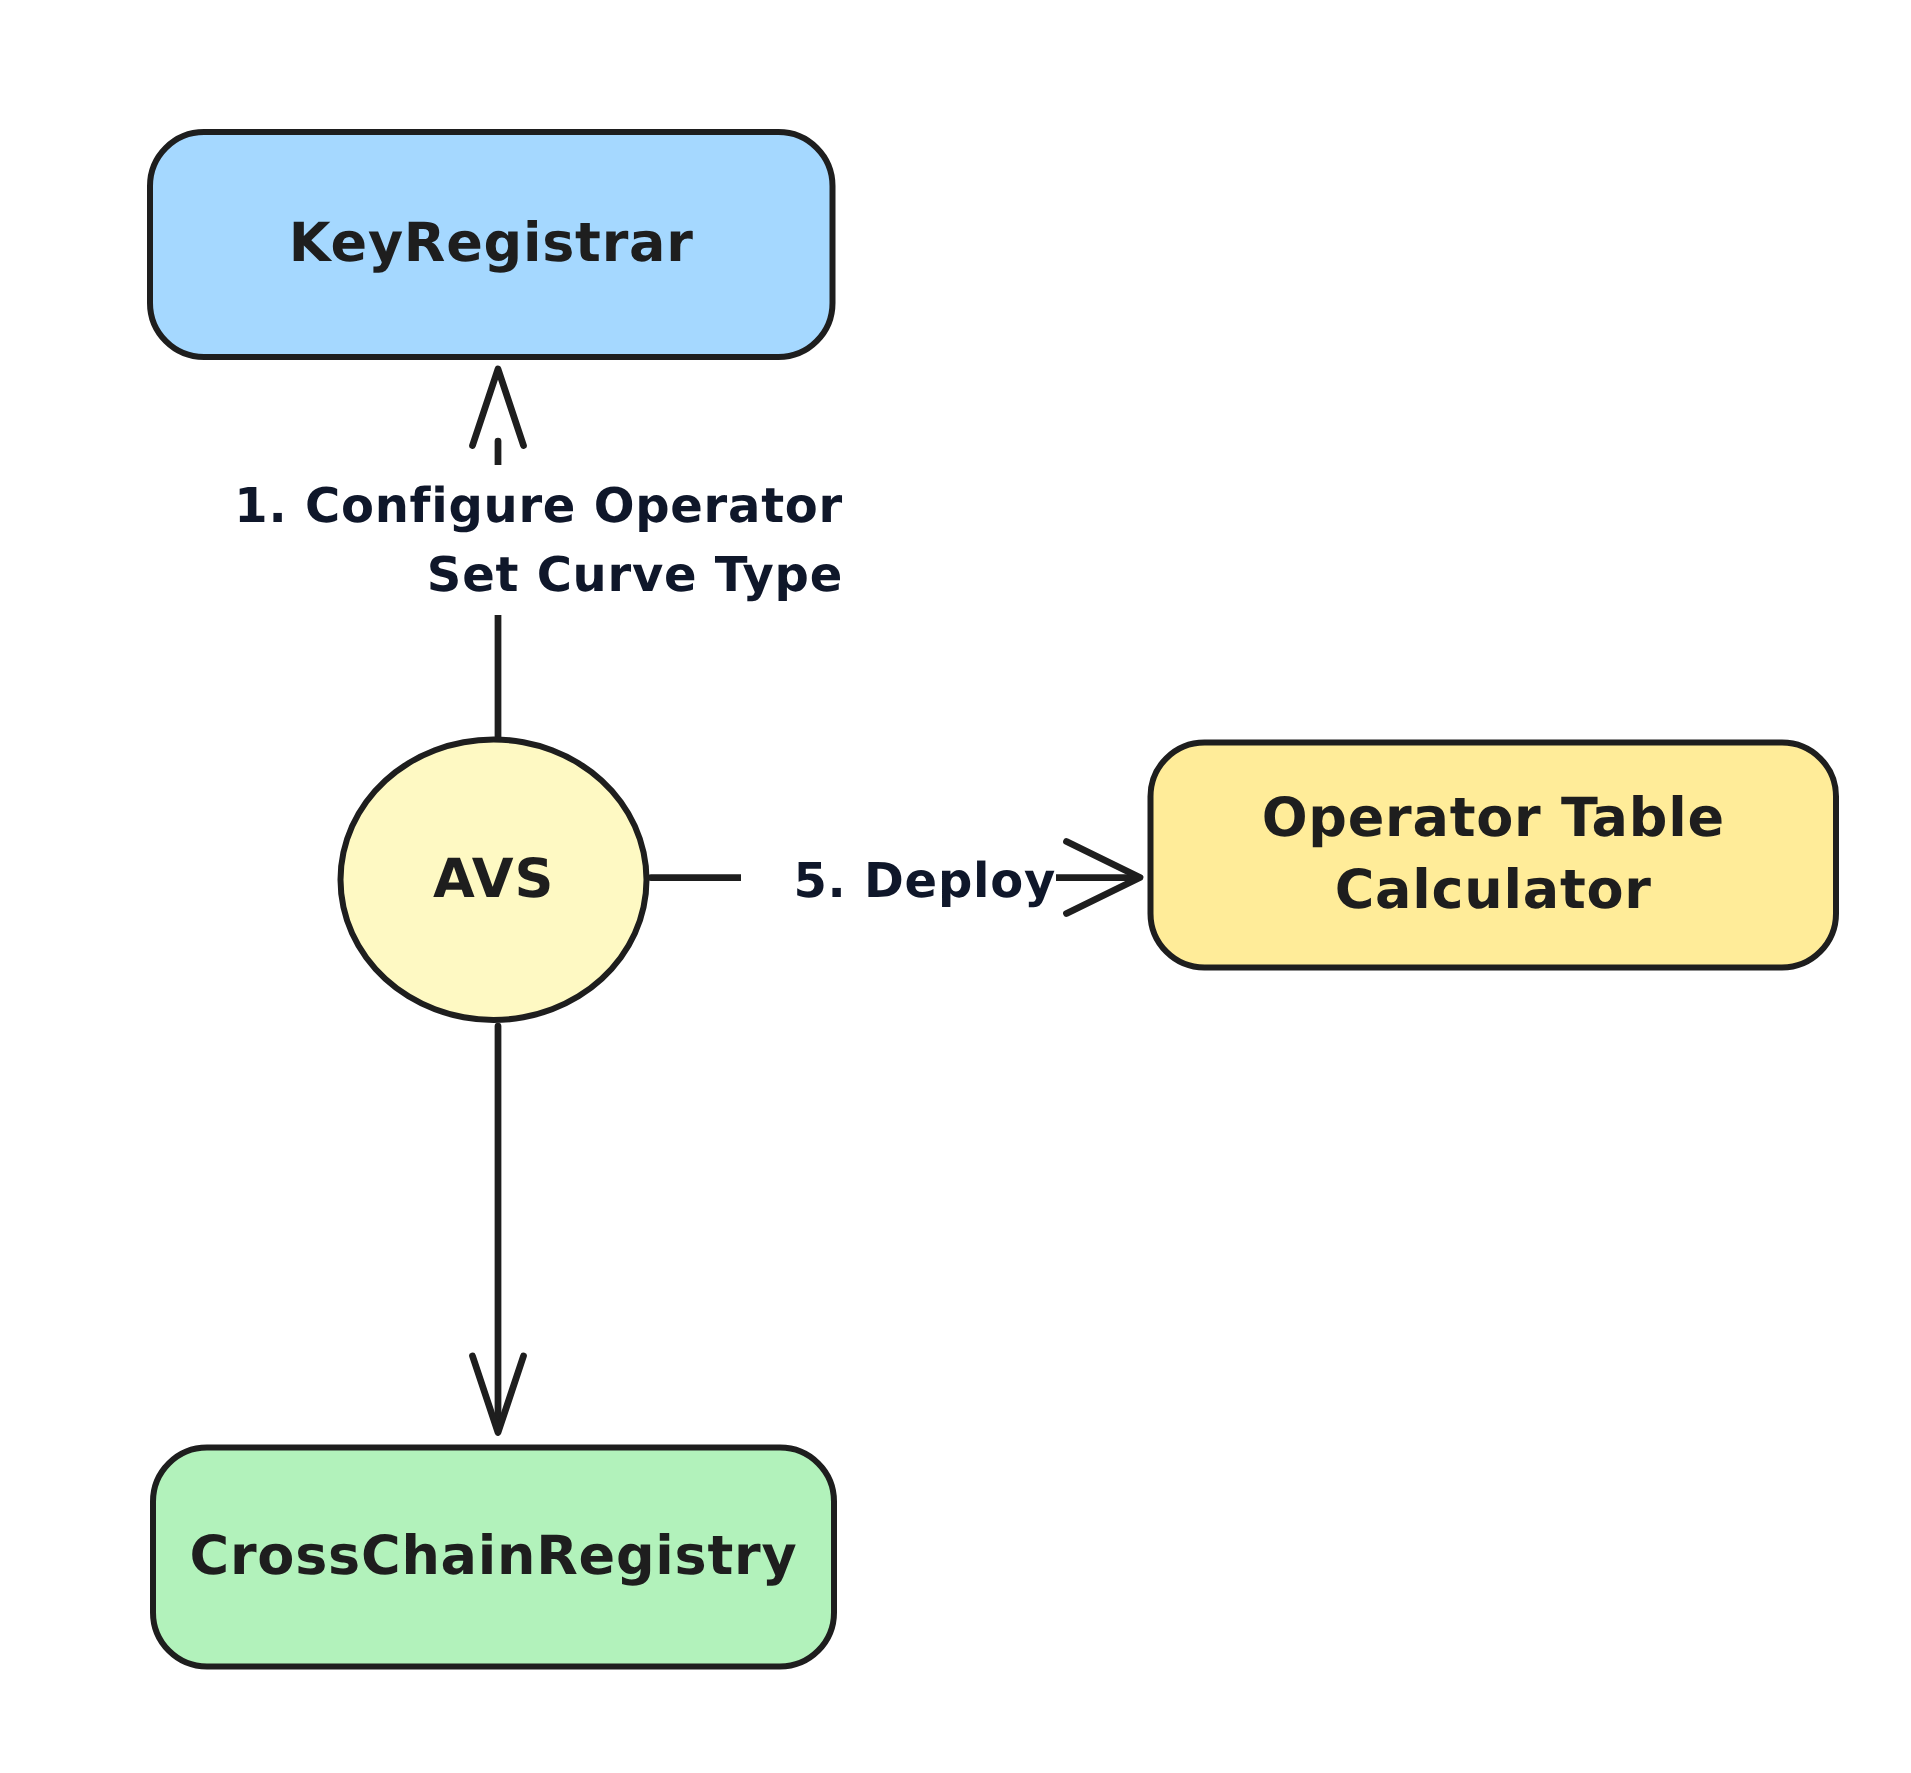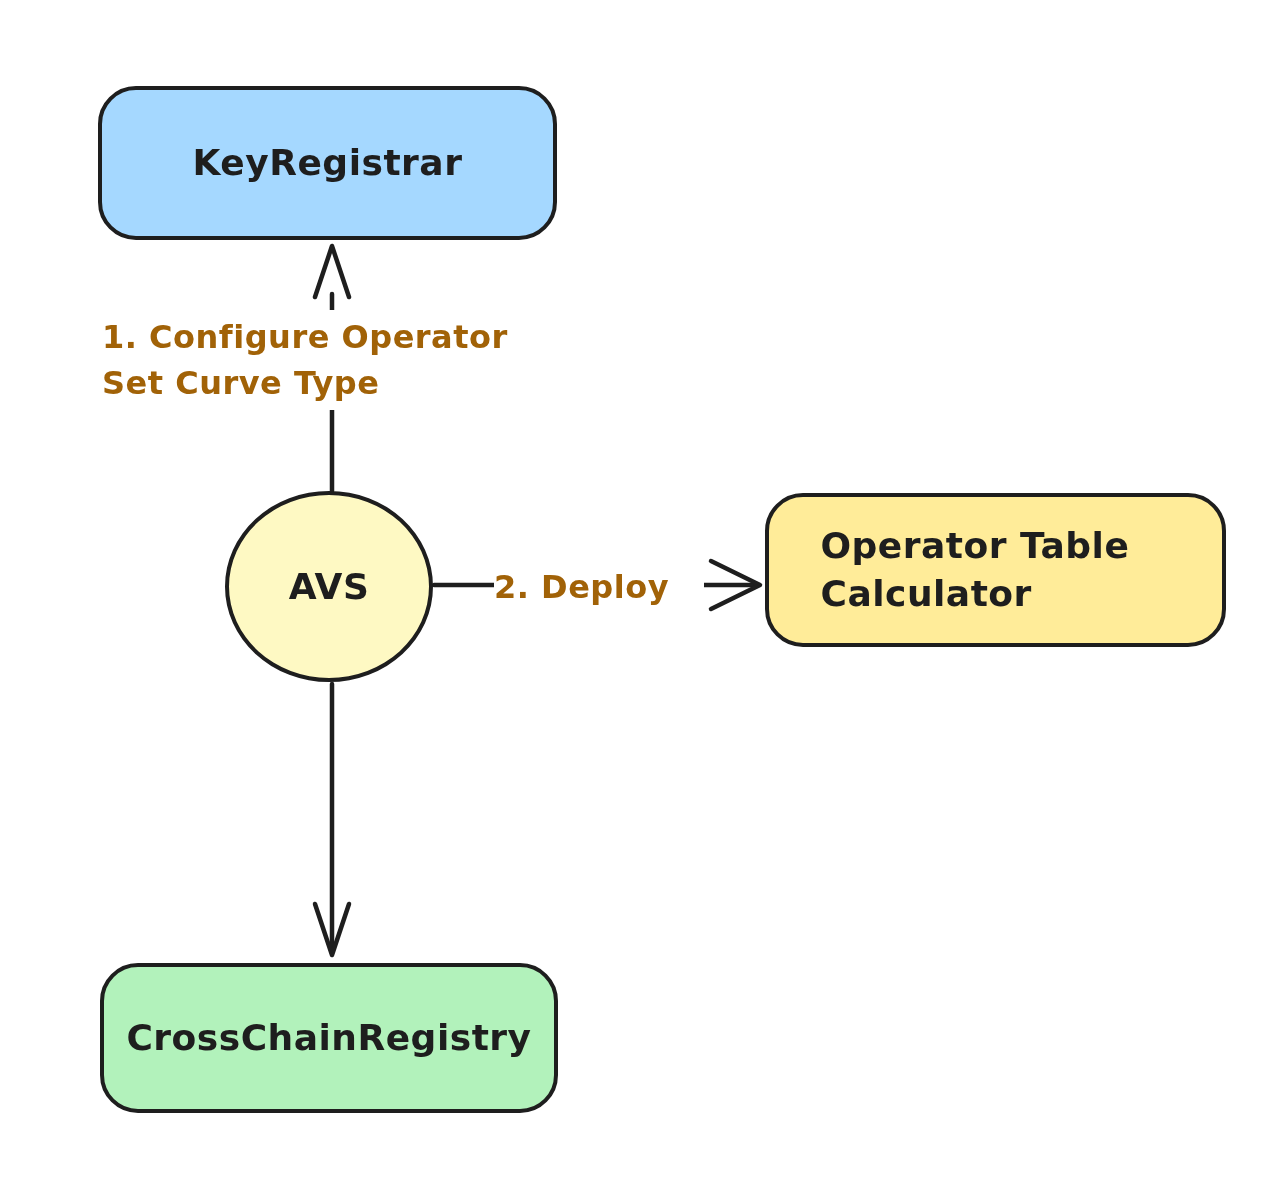--- a/index.html
+++ b/index.html
@@ -31,46 +31,47 @@
     stroke-linecap: round;
     stroke-linejoin: round;
   }
   .node {
     position: absolute;
     box-sizing: border-box;
     border: 4.5px solid #1e1e1e;
     display: flex;
     align-items: center;
     justify-content: center;
+    text-align: center;
   }
   .node.rect {
     border-radius: 38px;
   }
   .node.ellipse {
     border-radius: 50%;
   }
   .node-label {
     font-size: 36px;
     font-weight: 700;
     letter-spacing: 0.5px;
     line-height: 48px;
     color: #1e1e1e;
   }
   #node-operator-table-calculator .node-label {
     max-width: 350px;
   }
   .edge-label {
     position: absolute;
     background: #ffffff;
-    text-align: left;
+    text-align: right;
     font-size: 32px;
     font-weight: 700;
     letter-spacing: 0.5px;
     line-height: 46px;
-    color: #a16207;
+    color: #0f172a;
     padding: 4px 0;
   }
   #edge-label-configure {
     left: 102px;
     top: 310px;
     width: 460px;
   }
   #edge-label-deploy {
     left: 494px;
     top: 560px;
@@ -140,16 +141,16 @@
   <div class="node rect" id="node-operator-table-calculator" style="background: rgb(255, 236, 153);">
     <span class="node-label">Operator Table Calculator</span>
   </div>
 
   <div class="node rect" id="node-cross-chain-registry" style="background: rgb(178, 242, 187);">
     <span class="node-label">CrossChainRegistry</span>
   </div>
 
   <div class="edge-label" id="edge-label-configure">1. Configure Operator Set Curve Type</div>
 
-  <div class="edge-label" id="edge-label-deploy">2. Deploy</div>
+  <div class="edge-label" id="edge-label-deploy">5. Deploy</div>
 
 
 </div>
 
 </body></html>

